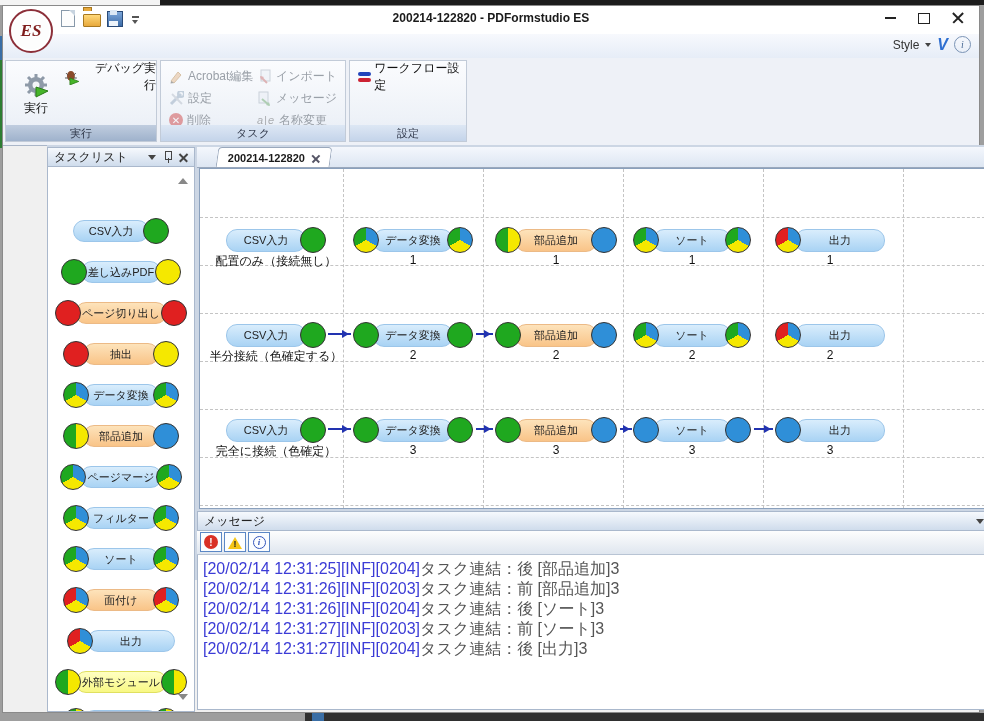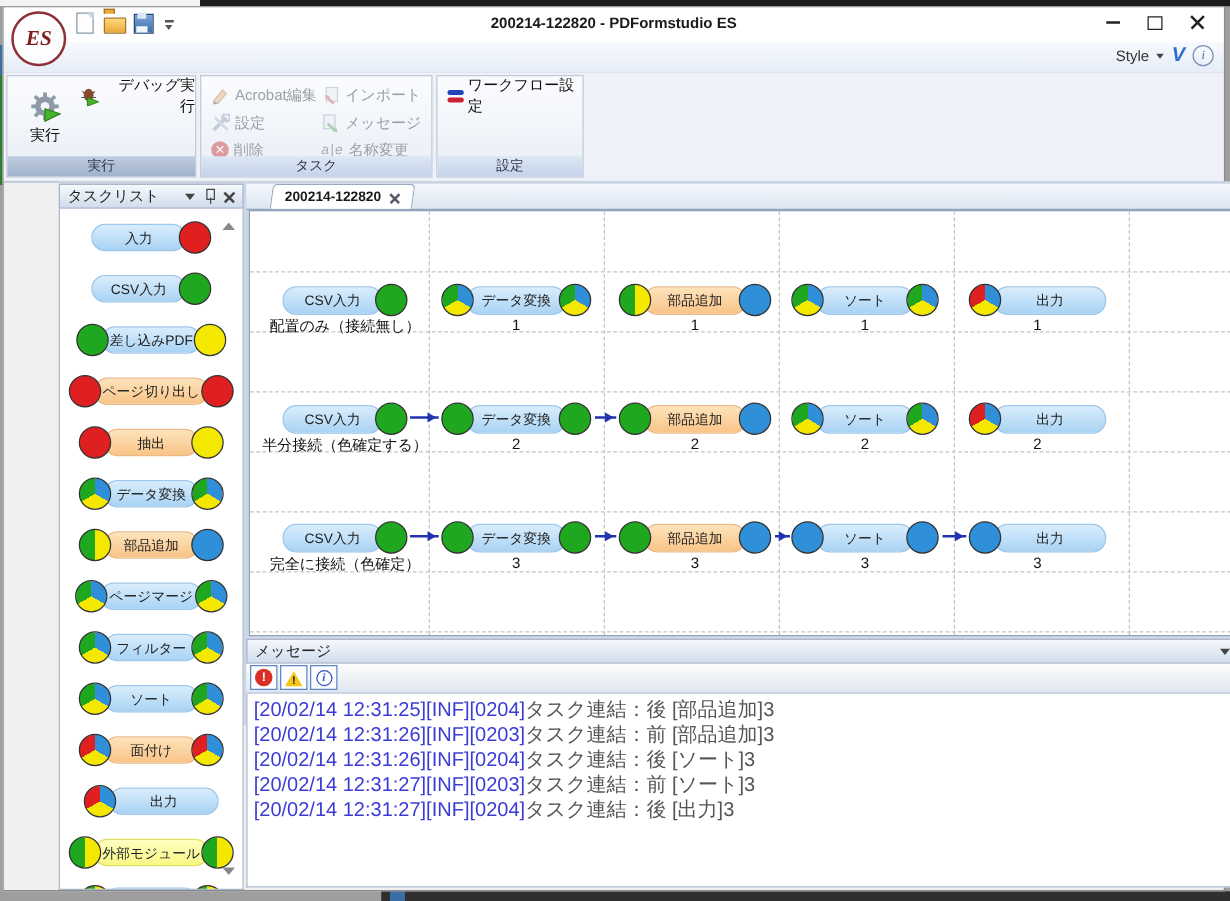--- a/index.html
+++ b/index.html
@@ -296,24 +296,20 @@
       <div class="panel-hdr">
         <span class="ttl">タスクリスト</span>
         <span class="hdr-ics">
           <span class="tri-down"></span>
           <span class="pin-ic"></span>
           <span class="x-ic"></span>
         </span>
       </div>
       <div id="tasklist-body">
         <div class="scroll-tri-up"></div>
-        <div class="tl-item" style="top:9px">
-            <span class="pill blue">入力</span>
-            <span class="circ rgt c-red"></span>
-          </div>
         <div class="tl-item" style="top:50px">
             <span class="pill blue">CSV入力</span>
             <span class="circ rgt c-green"></span>
           </div>
         <div class="tl-item" style="top:91px">
             <span class="circ lft c-green"></span>
             <span class="pill blue">差し込みPDF</span>
             <span class="circ rgt c-yellow"></span>
           </div>
         <div class="tl-item" style="top:132px">

